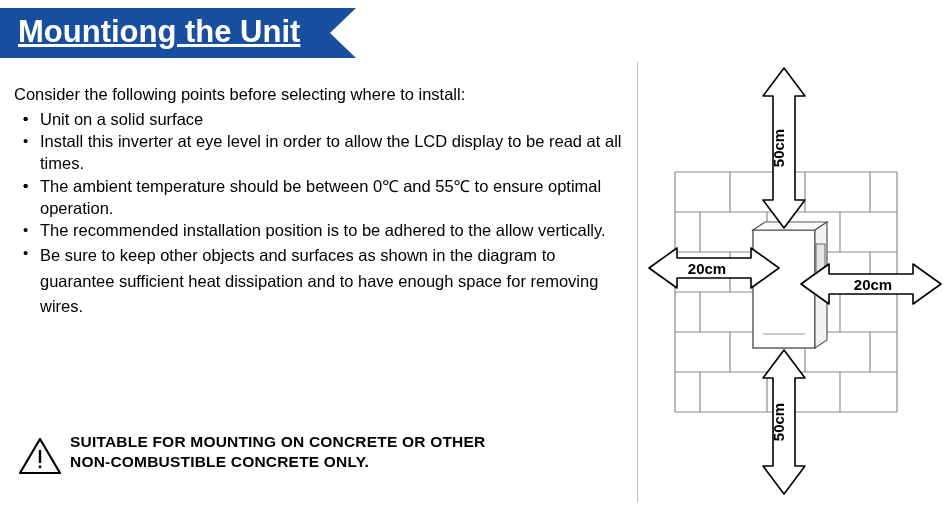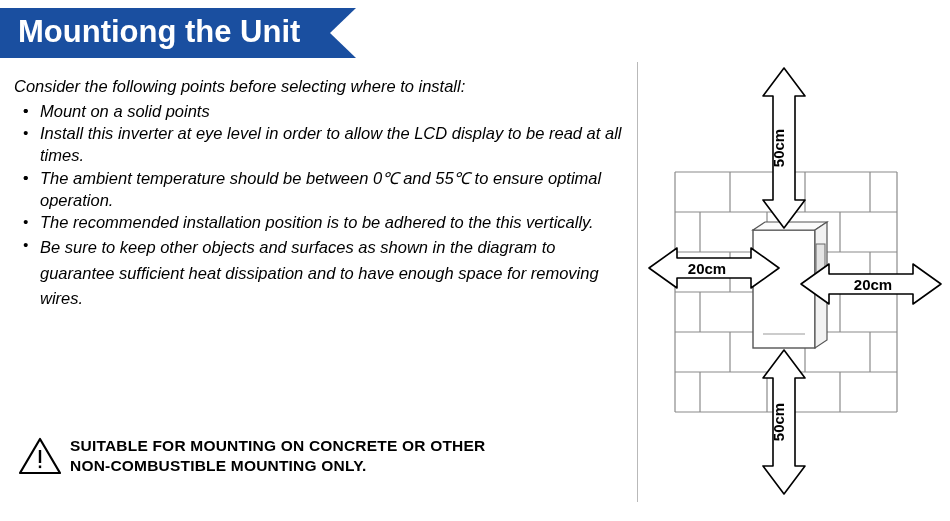--- a/index.html
+++ b/index.html
@@ -44,29 +44,29 @@
   }
   #header-title {
     position: absolute;
     left: 18px;
     top: 6px;
     font-size: 31px;
     font-weight: bold;
     color: #ffffff;
     letter-spacing: 0px;
     font-family: "Liberation Sans", sans-serif;
+    text-decoration: underline;
   }
 
   
   #content-left {
     position: absolute;
     left: 14px;
-    top: 76px;
+    top: 84px;
     width: 620px;
-    font-style: italic;
   }
   #intro-line {
     font-size: 16.5px;
     line-height: 1.25;
     margin-bottom: 4px;
   }
   ul#points-list {
     list-style: none;
     margin: 0;
     padding: 0;
@@ -90,21 +90,21 @@
     margin-bottom: 2px;
   }
 
   
   #warning-block {
     position: absolute;
     left: 18px;
     top: 432px;
     width: 600px;
     display: flex;
-    align-items: flex-end;
+    align-items: flex-start;
   }
   #warning-icon {
     width: 44px;
     height: 40px;
     flex: 0 0 44px;
     margin-top: 4px;
   }
   #warning-text {
     margin-left: 8px;
     font-size: 15.5px;
@@ -143,55 +143,55 @@
 </div>
 
 <div id="content-left">
   <div id="intro-line">Consider the following points before selecting where to install:</div>
   <ul id="points-list">
     <li>
       <span class="bullet">•</span>
     </li>
     <li>
       <span class="bullet">•</span>
-      <span>Mount on a solid points</span>
+      <span>Unit on a solid surface</span>
     </li>
     <li>
       <span class="bullet">•</span>
       <span>Install this inverter at eye level in order to allow the LCD display to be read at all times.</span>
     </li>
     <li>
       <span class="bullet">•</span>
     </li>
     <li>
       <span class="bullet">•</span>
       <span>The ambient temperature should be between 0℃ and 55℃ to ensure optimal operation.</span>
     </li>
     <li>
       <span class="bullet">•</span>
-      <span>The recommended installation position is to be adhered to the this vertically.</span>
+      <span>The recommended installation position is to be adhered to the allow vertically.</span>
     </li>
     <li class="loose">
       <span class="bullet">•</span>
       <span>Be sure to keep other objects and surfaces as shown in the diagram to guarantee sufficient heat dissipation and to have enough space for removing wires.</span>
     </li>
   </ul>
 </div>
 
 <div id="warning-block">
   <div id="warning-icon">
     <svg width="44" height="40" viewBox="0 0 44 40">
       <polygon points="22,3 42,37 2,37" fill="none" stroke="#000000" stroke-width="2.2" stroke-linejoin="round"></polygon>
       <rect x="20.8" y="14" width="2.4" height="13" fill="#000000"></rect>
       <rect x="20.8" y="29.5" width="2.4" height="2.6" fill="#000000"></rect>
     </svg>
   </div>
   <div id="warning-text">
     <div>SUITABLE FOR MOUNTING ON CONCRETE OR OTHER</div>
-    <div>NON-COMBUSTIBLE MOUNTING ONLY.</div>
+    <div>NON-COMBUSTIBLE CONCRETE ONLY.</div>
   </div>
 </div>
 
 <div id="divider"></div>
 
 <div id="diagram">
   <svg width="300" height="440" viewBox="0 0 300 440">
 
     <g stroke="#8a8a8a" stroke-width="1.2" fill="none">
 

